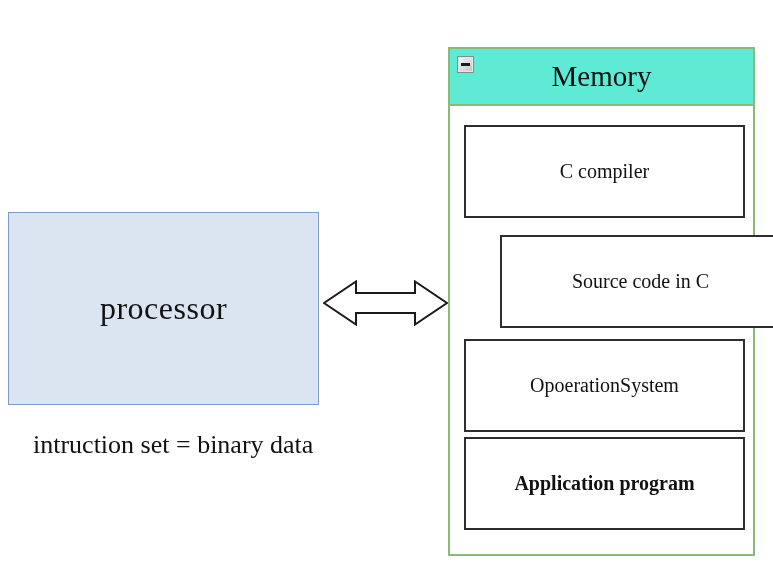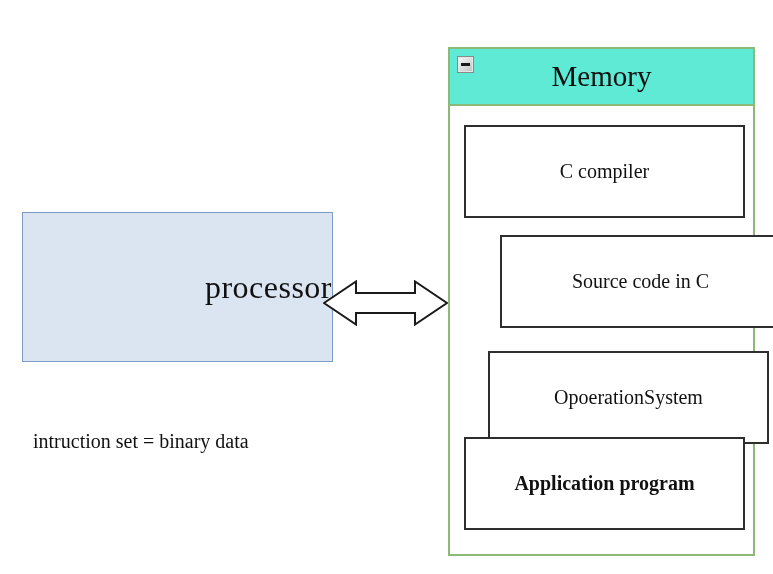--- a/index.html
+++ b/index.html
@@ -12,43 +12,43 @@
     position: relative;
     width: 773px;
     height: 574px;
     background: #ffffff;
     overflow: hidden;
   }
 
   
   .processor-box {
     position: absolute;
-    left: 22px;
+    left: 8px;
     top: 212px;
     width: 311px;
-    height: 150px;
+    height: 193px;
     background: #dbe5f2;
     border: 1.5px solid #7e9cc6;
     box-sizing: border-box;
     display: flex;
     align-items: center;
-    justify-content: flex-end;
+    justify-content: center;
   }
   .processor-label {
     font-size: 32px;
     color: #111111;
     letter-spacing: 0.5px;
   }
 
   
   .caption-text {
     position: absolute;
     left: 33px;
     top: 430px;
-    font-size: 20px;
+    font-size: 26px;
     color: #111111;
     white-space: nowrap;
   }
 
   
   .arrow-wrap {
     position: absolute;
     left: 323px;
     top: 280px;
     width: 125px;
@@ -119,21 +119,21 @@
     justify-content: center;
     text-align: center;
   }
   .memory-block-label {
     font-size: 20px;
     color: #111111;
     white-space: nowrap;
   }
   .block-0 { top: 76px; }
   .block-1 { top: 186px; margin-left: 36px; }
-  .block-2 { top: 302px; margin-left: 24px; }
+  .block-2 { top: 290px; }
   .block-3 { top: 388px; font-weight: bold; }
 </style>
 </head>
 <body>
 
 <div class="canvas">
 
   <div class="processor-box">
     <span class="processor-label">processor</span>
   </div>

